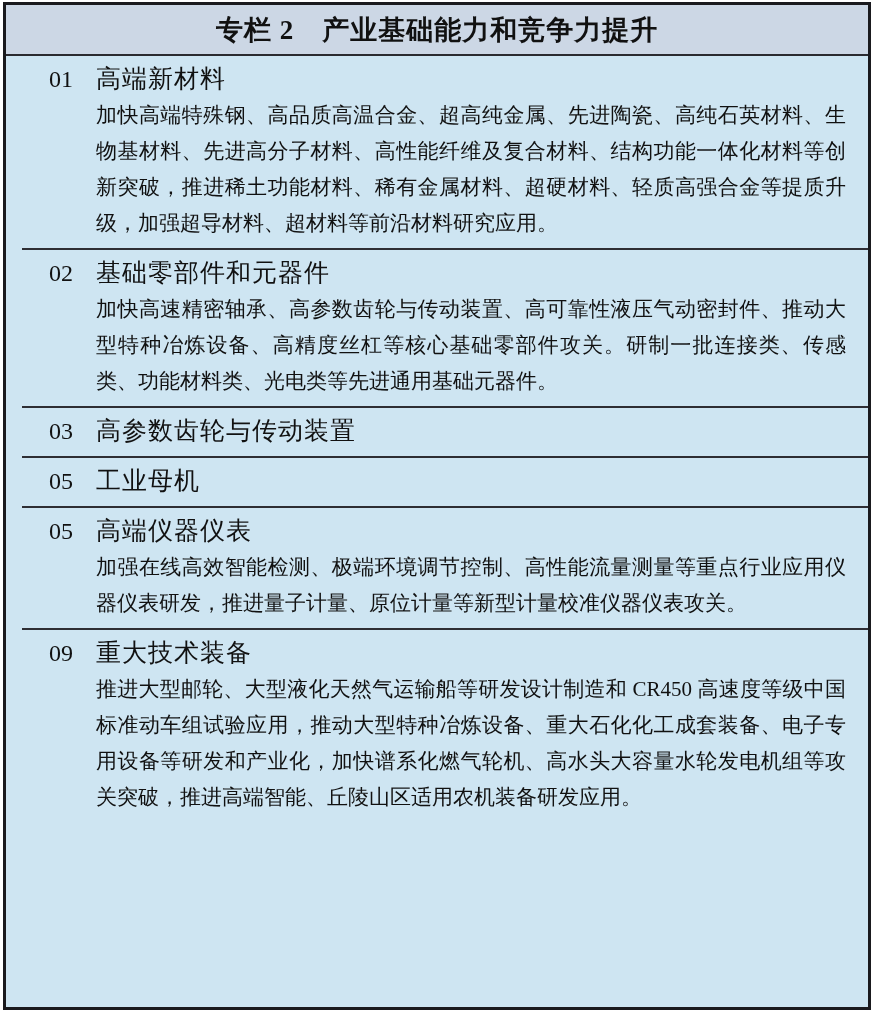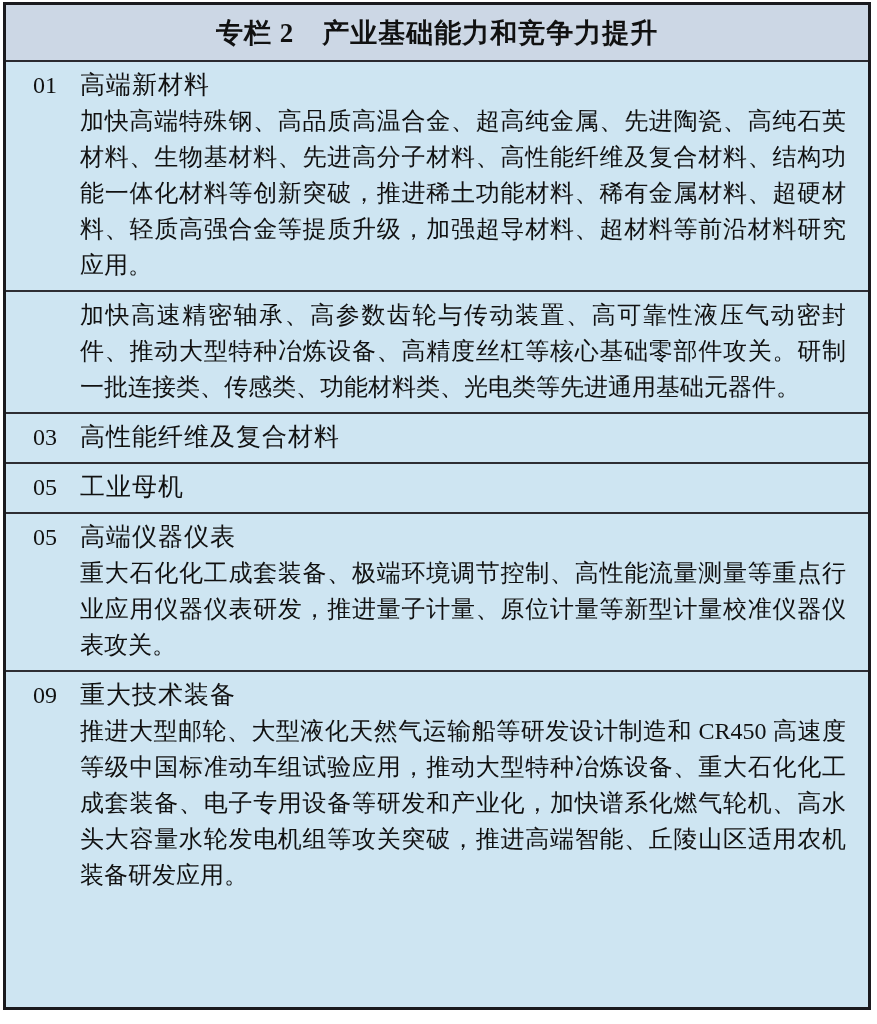--- a/index.html
+++ b/index.html
@@ -12,46 +12,47 @@
     -webkit-font-smoothing: antialiased;
   }
   .panel {
     position: absolute; left: 3px; top: 2px;
     width: 868px; height: 1008px;
     border: 3px solid var(--border, #1a1a1e);
     background: var(--body-bg, #cee5f2);
     overflow: hidden;
   }
   .panel-header {
-    height: 57px;
+    height: 51px;
     background: var(--header-bg, #ccd7e5);
     border-bottom: 2px solid #2a2a30;
     display: flex; align-items: center; justify-content: center;
     font-weight: bold; font-size: 27px; letter-spacing: 1px;
   }
   .sections { }
   .section {
     padding: 5px 0 7px 0;
     border-bottom: 2px solid #2e2e34;
+    margin-left: 16px;
   }
   .section:last-child { border-bottom: none; }
   .title-row {
     display: flex; align-items: baseline;
     padding-left: 27px;
     font-size: 25px; line-height: 36px;
   }
   .section-number {
     width: 47px; flex: 0 0 47px;
     font-size: 24px;
     font-family: "Liberation Serif", "DejaVu Serif", serif;
   }
   .section-title { font-weight: normal; letter-spacing: 1px; }
   .section-body {
     margin: 0 22px 0 74px;
-    font-size: 24px; line-height: 36px;
+    font-size: 21px; line-height: 36px;
     text-align: justify;
     text-justify: inter-ideograph;
   }
 </style>
 </head>
 <body>
 
 <div class="panel">
   <div class="panel-header">
     <span>专栏 2　产业基础能力和竞争力提升</span>
@@ -59,43 +60,47 @@
   <div class="sections" id="sections">
   <section class="section">
     <div class="title-row">
       <span class="section-number">01</span>
       <span class="section-title">高端新材料</span>
     </div>
     <p class="section-body">加快高端特殊钢、高品质高温合金、超高纯金属、先进陶瓷、高纯石英材料、生物基材料、先进高分子材料、高性能纤维及复合材料、结构功能一体化材料等创新突破，推进稀土功能材料、稀有金属材料、超硬材料、轻质高强合金等提质升级，加强超导材料、超材料等前沿材料研究应用。</p>
   </section>
 
   <section class="section">
+    <div class="title-row">
+      <span class="section-number">02</span>
+      <span class="section-title">基础零部件和元器件</span>
+    </div>
     <p class="section-body">加快高速精密轴承、高参数齿轮与传动装置、高可靠性液压气动密封件、推动大型特种冶炼设备、高精度丝杠等核心基础零部件攻关。研制一批连接类、传感类、功能材料类、光电类等先进通用基础元器件。</p>
   </section>
 
   <section class="section">
     <div class="title-row">
       <span class="section-number">03</span>
-      <span class="section-title">高性能纤维及复合材料</span>
+      <span class="section-title">高参数齿轮与传动装置</span>
     </div>
   </section>
 
   <section class="section">
     <div class="title-row">
       <span class="section-number">05</span>
       <span class="section-title">工业母机</span>
     </div>
   </section>
 
   <section class="section">
     <div class="title-row">
       <span class="section-number">05</span>
       <span class="section-title">高端仪器仪表</span>
     </div>
-    <p class="section-body">重大石化化工成套装备、极端环境调节控制、高性能流量测量等重点行业应用仪器仪表研发，推进量子计量、原位计量等新型计量校准仪器仪表攻关。</p>
+    <p class="section-body">加强在线高效智能检测、极端环境调节控制、高性能流量测量等重点行业应用仪器仪表研发，推进量子计量、原位计量等新型计量校准仪器仪表攻关。</p>
   </section>
 
   <section class="section">
     <div class="title-row">
       <span class="section-number">09</span>
       <span class="section-title">重大技术装备</span>
     </div>
     <p class="section-body">推进大型邮轮、大型液化天然气运输船等研发设计制造和 CR450 高速度等级中国标准动车组试验应用，推动大型特种冶炼设备、重大石化化工成套装备、电子专用设备等研发和产业化，加快谱系化燃气轮机、高水头大容量水轮发电机组等攻关突破，推进高端智能、丘陵山区适用农机装备研发应用。</p>
   </section>
 </div>

